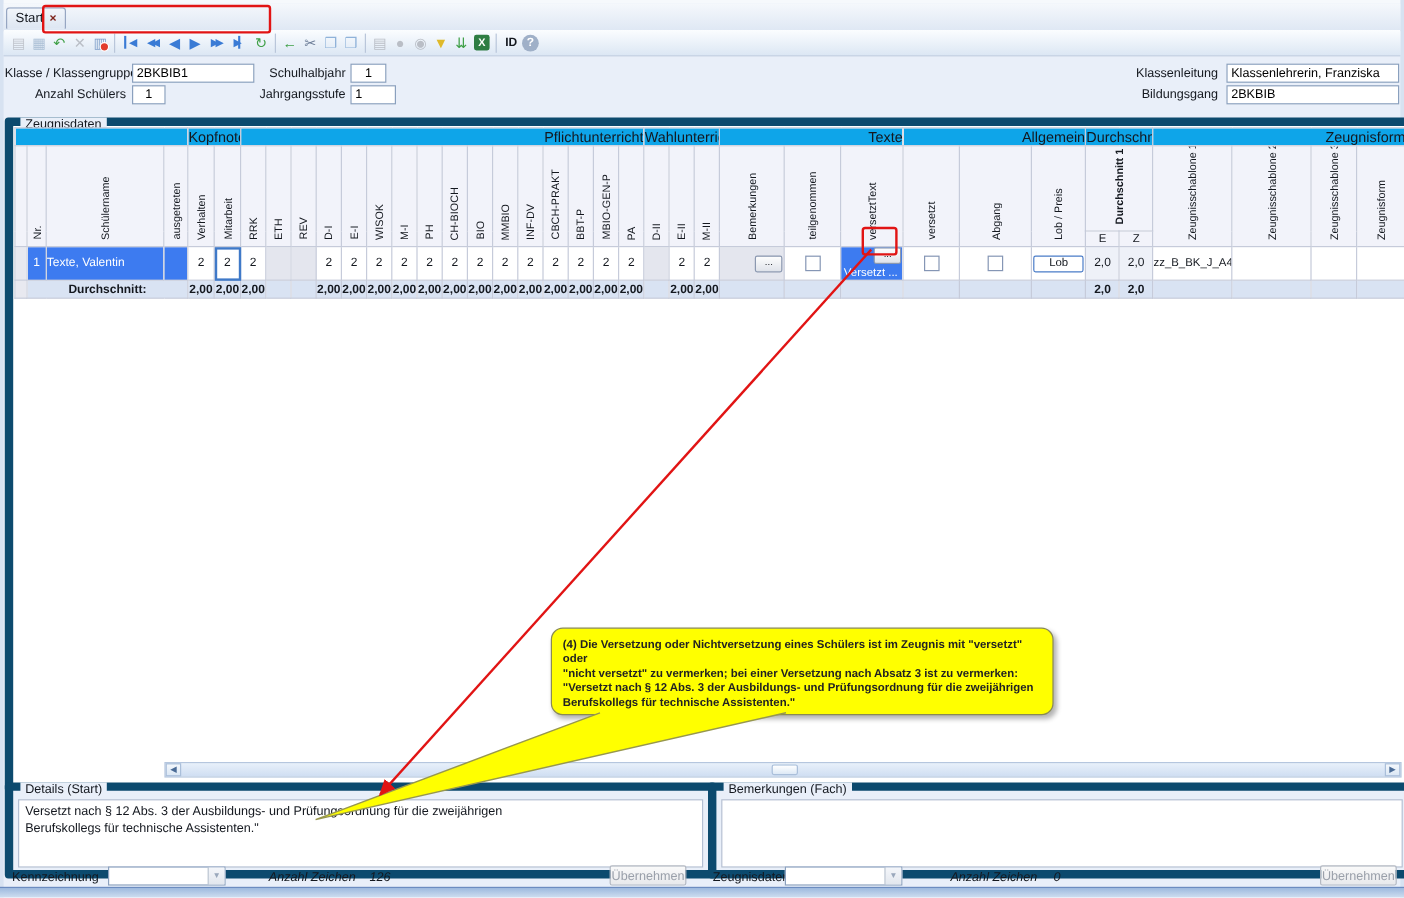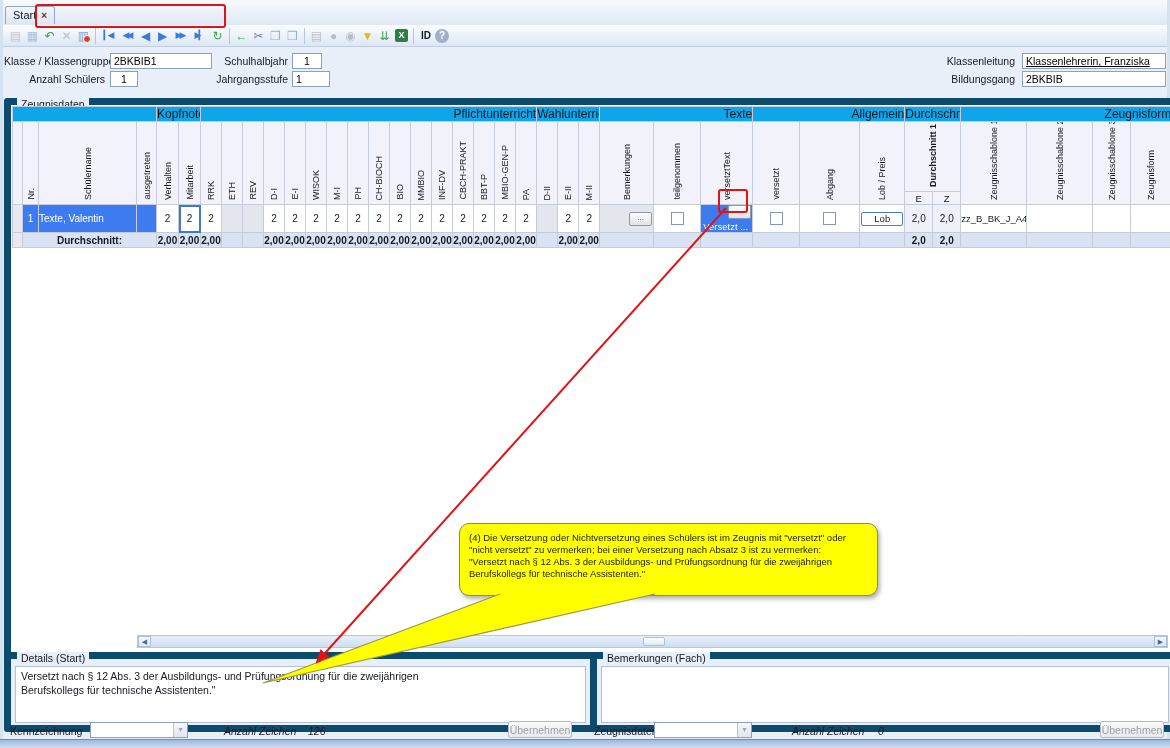--- a/index.html
+++ b/index.html
@@ -103,21 +103,21 @@
   .btn-dis{position:absolute;height:17px;border:1px solid #b4b9c2;background:linear-gradient(#fafafa,#e8e9ec);
           color:#9aa0aa;font-size:10.5px;text-align:center;line-height:16px;border-radius:2px;box-sizing:border-box}
 
   .statusstrip{position:absolute;left:0;right:0;bottom:0;height:8px;
           border-top:1px solid #6c8cc0;background:linear-gradient(#9db9de,#cfdef0)}
 
   
   .redbox{position:absolute;border:2px solid #e11414;border-radius:3px;z-index:32;pointer-events:none}
   .callout{position:absolute;left:459px;top:523px;width:419px;height:73px;background:#ffff00;
           border:1px solid #8a8a54;border-radius:10px;box-shadow:2px 3px 4px rgba(0,0,0,.3);
-          padding:8px 9px;box-sizing:border-box;font-size:9.5px;font-weight:normal;line-height:12px;
+          padding:8px 9px;box-sizing:border-box;font-size:9.5px;font-weight:bold;line-height:12px;
           white-space:pre-line;z-index:28;color:#222}
   svg.overlay{position:absolute;left:0;top:0;z-index:30;pointer-events:none}
 </style>
 </head>
 <body>
 
 <div class="frame-top"></div>
 <div class="frame-edge" style="left:0"></div>
 <div class="frame-edge" style="right:0"></div>
 
@@ -155,21 +155,21 @@
     <span class="ticon idbtn">ID</span>
     <span class="ticon help">?</span>
   </div>
 
 <div class="abs" style="left:0;top:46px;width:1170px;height:52px">
   <div class="flabel" style="left:4px;top:9px;width:101px">Klasse / Klassengruppe</div>
   <input class="finput" style="left: 110px; top: 7px; width: 94px;" value="2BKBIB1">
   <div class="flabel" style="left:185px;top:9px;width:103px">Schulhalbjahr</div>
   <input class="finput center" style="left: 292px; top: 7px; width: 22px;" value="1">
   <div class="flabel" style="left:905px;top:9px;width:110px">Klassenleitung</div>
-  <input class="finput" style="left: 1022px; top: 7px; width: 136px; text-decoration: underline;" value="Klassenlehrerin, Franziska">
+  <input class="finput" style="left: 1022px; top: 7px; width: 136px;" value="Klassenlehrerin, Franziska">
   <div class="flabel" style="left:4px;top:27px;width:101px">Anzahl Schülers</div>
   <input class="finput center" style="left: 110px; top: 25px; width: 20px;" value="1">
   <div class="flabel" style="left:185px;top:27px;width:103px">Jahrgangsstufe</div>
   <input class="finput" style="left: 292px; top: 25px; width: 30px;" value="1">
   <div class="flabel" style="left:905px;top:27px;width:110px">Bildungsgang</div>
   <input class="finput" style="left: 1022px; top: 25px; width: 136px;" value="2BKBIB">
 </div>
 
 <div class="groupbox" style="left:4px;top:98px;width:1160px;height:548px">
   <div class="legend">Zeugnisdaten</div>

